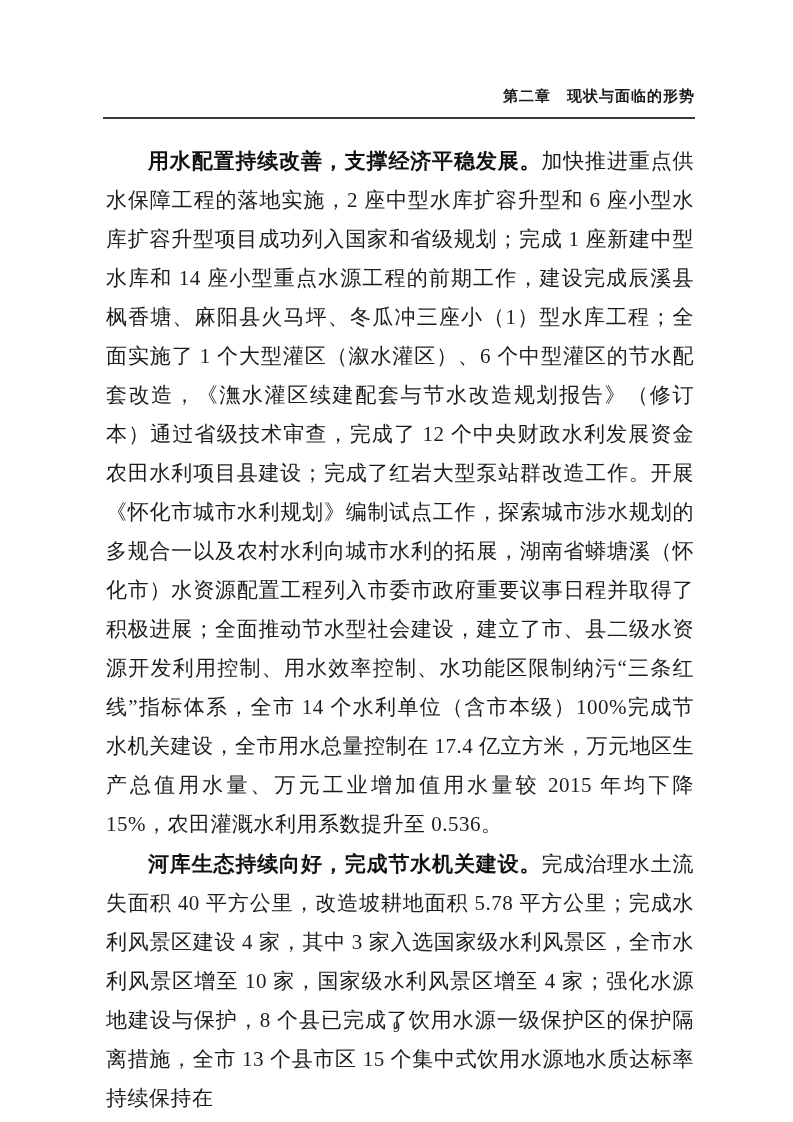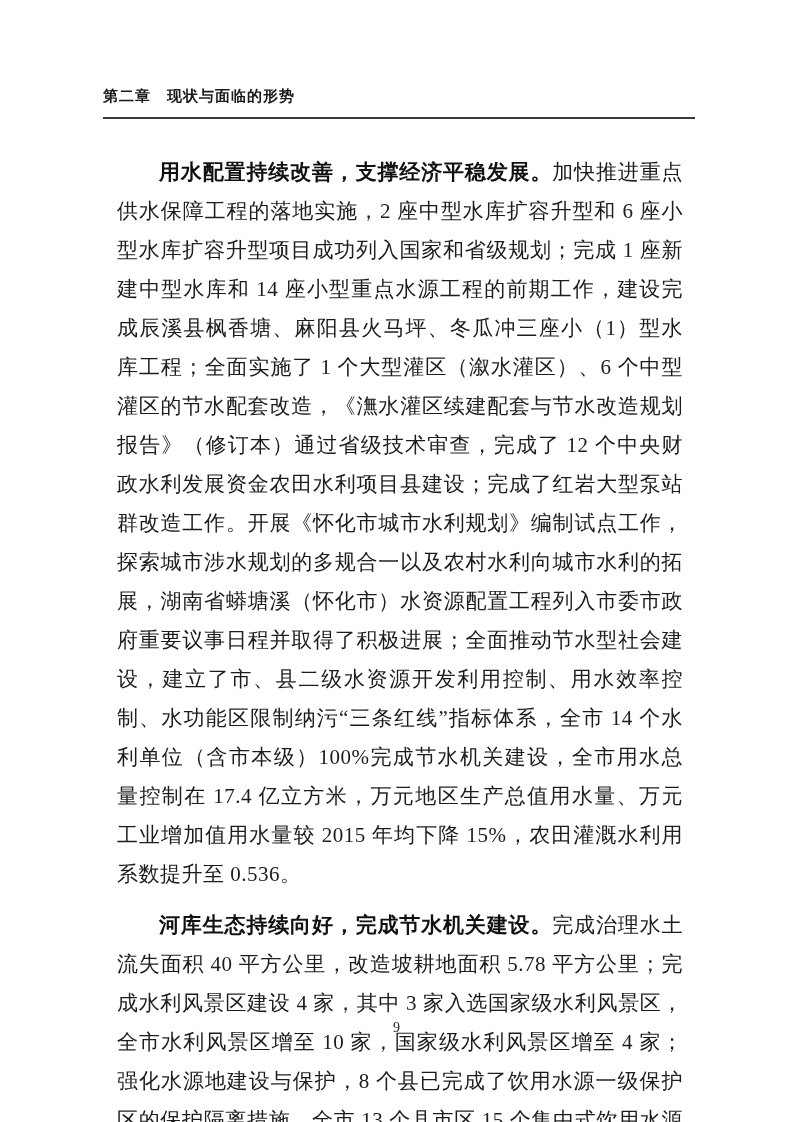--- a/index.html
+++ b/index.html
@@ -14,21 +14,21 @@
     background: #ffffff;
     overflow: hidden;
     font-family: "Liberation Serif", "DejaVu Serif", serif;
     color: #1d1d1d;
   }
   .page-header {
     position: absolute;
     top: 87px;
     left: 103px;
     width: 592px;
-    text-align: left;
+    text-align: right;
     font-family: Liberation Mono, monospace;
     font-weight: bold;
     font-size: 15px;
     color: #1a1a1a;
     letter-spacing: 1px;
     white-space: pre;
   }
   .header-rule {
     position: absolute;
     top: 117px;
@@ -42,21 +42,21 @@
     top: 141px;
     left: 105px;
     width: 590px;
     font-size: 21px;
     line-height: 39px;
     text-align: justify;
     letter-spacing: 0.5px;
     color: #1c1c1c;
   }
   .doc-body p {
-    margin: 12px;
+    margin: 1px;
     padding: 0;
     text-indent: 2em;
   }
   .para-lead {
     font-weight: bold;
     color: #111111;
   }
   .para-text {
     font-weight: normal;
   }

